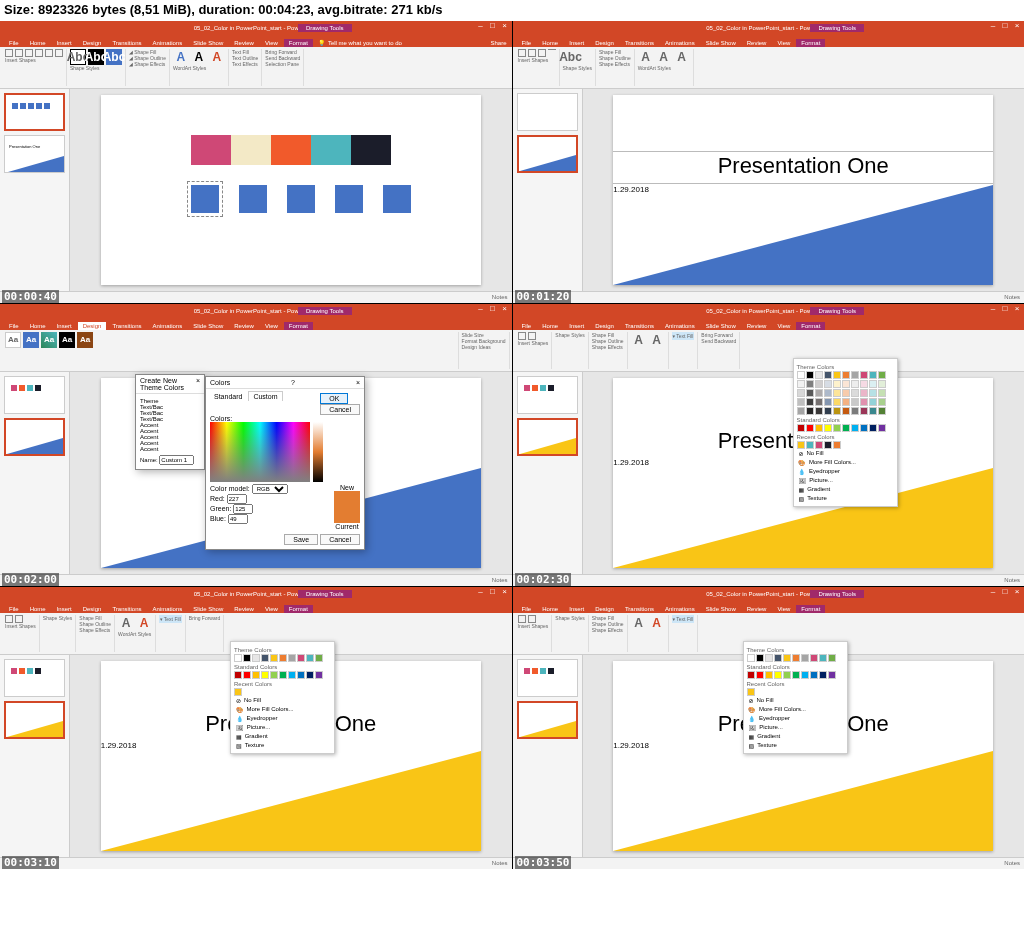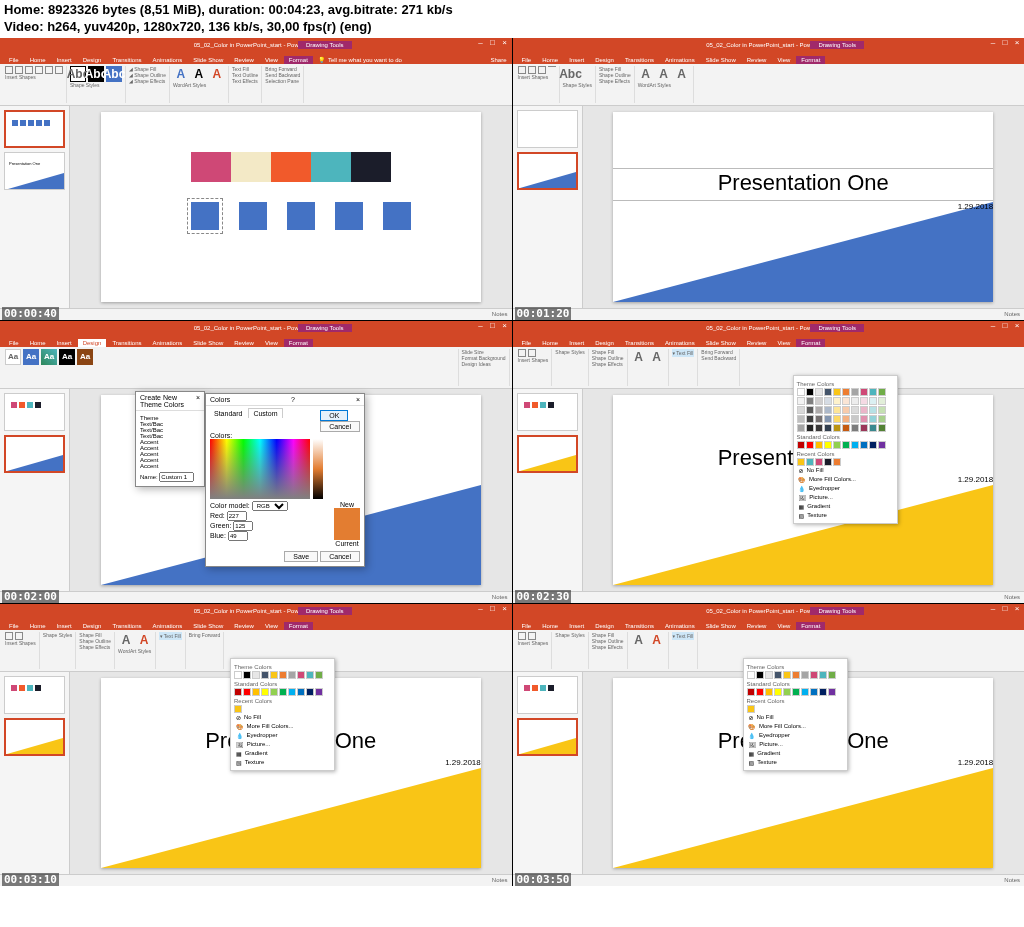--- a/index.html
+++ b/index.html
@@ -29,42 +29,41 @@
 .slide { background: #fff; width: 380px; height: 190px; box-shadow: 0 1px 3px rgba(0,0,0,0.3); position: relative; overflow: hidden; }
 .statusbar { background: #f3f3f3; border-top: 1px solid #ccc; height: 12px; display: flex; justify-content: flex-end; align-items: center; padding: 0 4px; font-size: 6px; color: #666; }
 .timestamp { position: absolute; bottom: 0; left: 2px; background: rgba(0,0,0,0.5); color: #fff; font-size: 11px; font-weight: bold; padding: 0 2px; font-family: monospace; }
 .palette-strip { display: flex; }
 .pal-sw { width: 40px; height: 30px; }
 .squares-row { display: flex; gap: 20px; margin-top: 20px; }
 .sq { width: 28px; height: 28px; background: #4472c4; }
 .triangle-blue { position: absolute; bottom: 0; right: 0; width: 0; height: 0; border-left: 380px solid transparent; border-bottom: 100px solid #4472c4; }
 .triangle-yellow { position: absolute; bottom: 0; right: 0; width: 0; height: 0; border-left: 380px solid transparent; border-bottom: 100px solid #f9c516; }
 .pres-title { font-size: 22px; font-weight: 300; text-align: center; position: absolute; width: 100%; }
-.pres-date { font-size: 8px; text-align: right; position: absolute; width: 100%; }
+.pres-date { font-size: 8px; text-align: left; position: absolute; width: 100%; }
 .dialog { position: absolute; background: #fff; border: 1px solid #888; box-shadow: 2px 2px 8px rgba(0,0,0,0.3); font-size: 7px; }
 .dlg-title { background: #fff; border-bottom: 1px solid #ddd; padding: 2px 4px; display: flex; justify-content: space-between; }
 .dlg-body { padding: 4px; }
 .color-picker-grad { width: 100px; height: 60px; background: linear-gradient(to right, red, yellow, lime, cyan, blue, magenta, red); position: relative; }
 .color-picker-grad::after { content:''; position:absolute; inset:0; background: linear-gradient(to bottom, transparent, #808080); }
 .dlg-btn { border: 1px solid #aaa; background: #f9f9f9; padding: 1px 8px; font-size: 7px; display: inline-block; }
 .dlg-btn.primary { background: #e5f1fb; border-color: #0078d7; }
 .fill-popup { position: absolute; background: #fff; border: 1px solid #ccc; box-shadow: 1px 1px 4px rgba(0,0,0,0.3); padding: 3px; font-size: 6px; width: 105px; }
 .popup-section { font-size: 6px; color: #666; margin: 2px 0 1px; }
 .color-grid { display: grid; grid-template-columns: repeat(10, 8px); gap: 1px; }
 .cg-sw { width: 8px; height: 8px; border: 1px solid #ccc; }
 .popup-item { padding: 1px 2px; display: flex; align-items: center; gap: 3px; }
 .mini-squares { display:flex; gap:2px; position:absolute; top:8px; left:6px; }
 .mini-sq { width:6px; height:6px; }
 </style>
 </head>
 <body>
 
 <div class="meta">
-  <div><b>Home:</b> <span>8923326 bytes (8,51 MiB), duration: 00:04:23, avg.bitrate: 271 kb/s</span></div>
-  <div><b>Video:</b> <span>h264, yuv420p, 1280x720, 136 kb/s, 30,00 fps(r) (eng)</span></div>
+  <div><b>Size:</b> <span>8923326 bytes (8,51 MiB), duration: 00:04:23, avg.bitrate: 271 kb/s</span></div>
 </div>
 
 <div class="grid">
 
 <div class="frame">
   <div class="titlebar">
     <span class="titlebar-text"><span>05_02_Color in PowerPoint_start</span> - <span>PowerPoint</span></span>
     <span class="ctx-tab">Drawing Tools</span>
     <div class="win-ctrl">
           <span>–</span>

